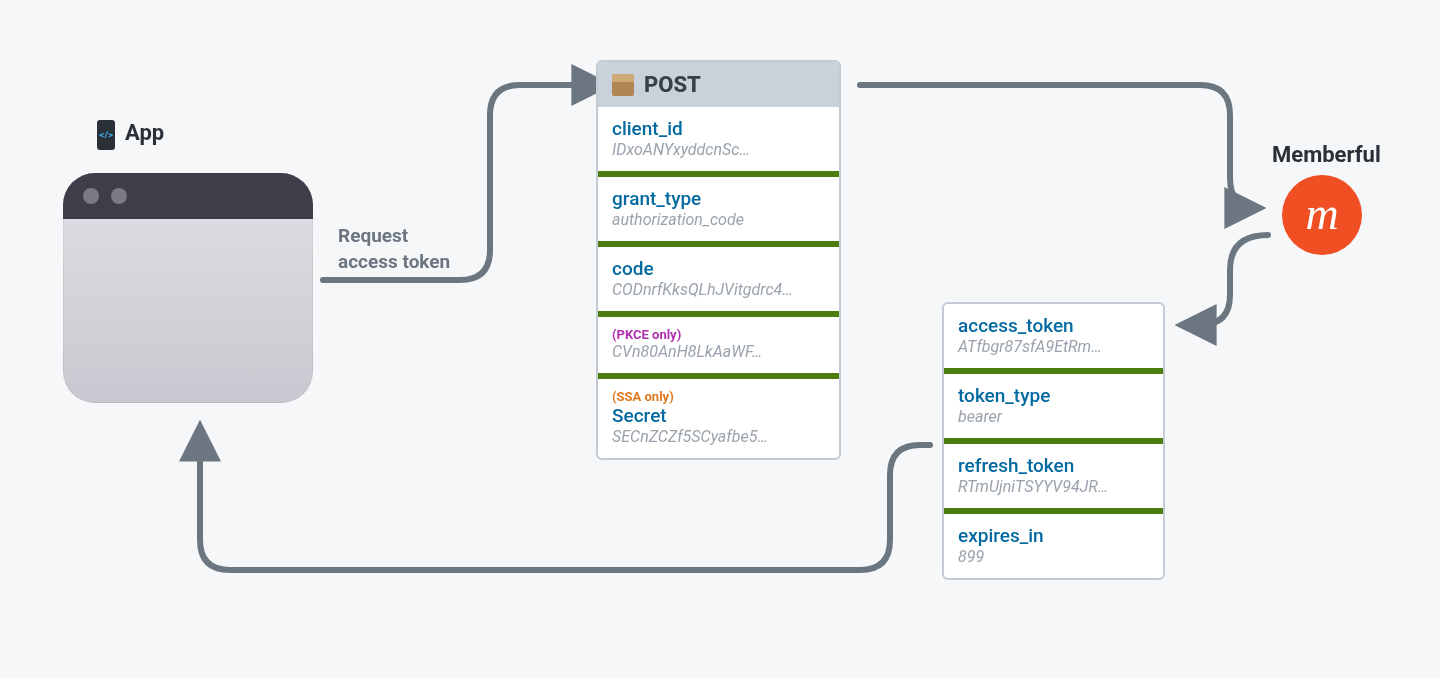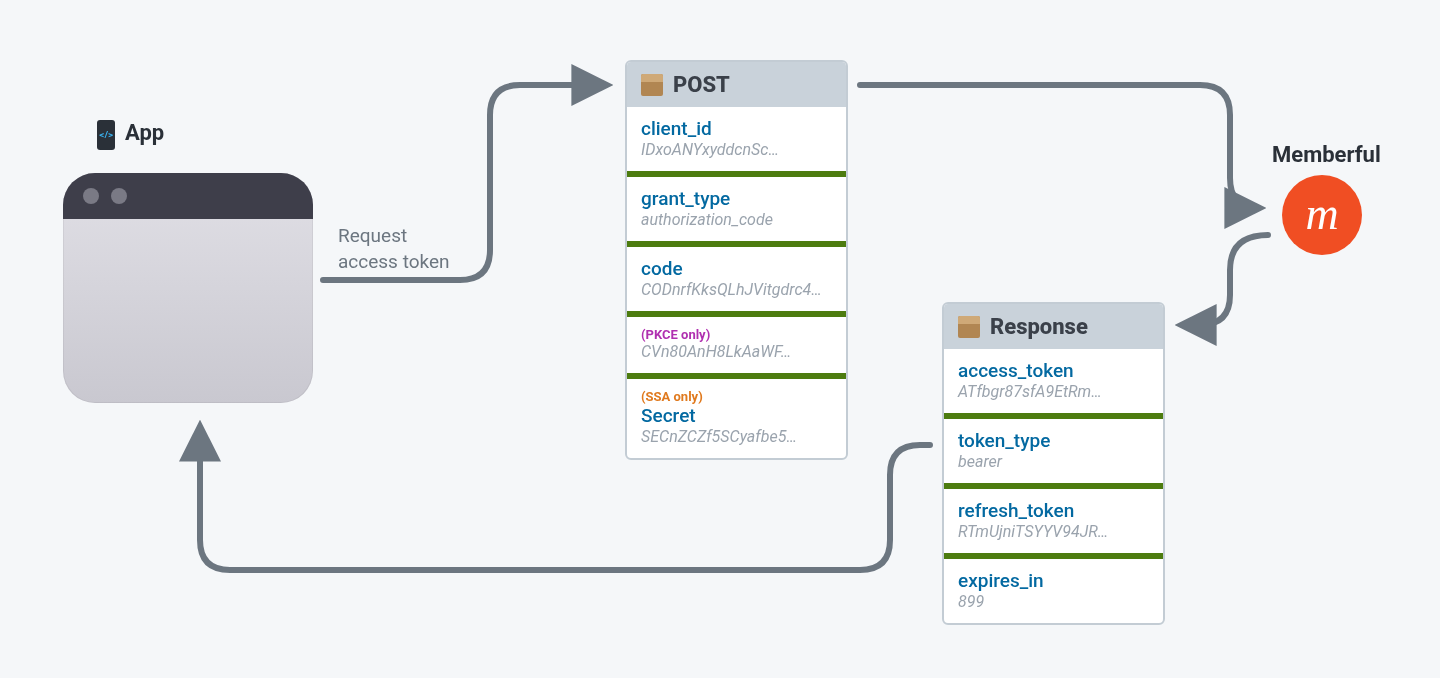--- a/index.html
+++ b/index.html
@@ -104,27 +104,27 @@
   .field .tag-ssa{
     font-size:13px; font-weight:700; color:#e07a1f;
   }
   .field .name{
     font-size:19px; color:#0369a1; font-weight:500;
   }
   .field .val{
     font-size:16px; color:#9aa3ad; font-style:italic;
   }
 
-  .post-card{ left:625px; top:60px; width:223px; }
+  .post-card{ left:596px; top:60px; width:245px; }
   .resp-card{ left:942px; top:302px; width:223px; }
 
   
   .request-text{
     left:338px; top:223px;
-    font-size:19px; font-weight:400; color:#6c7680;
+    font-size:19px; font-weight:700; color:#6c7680;
     line-height:1.35;
   }
 
   
   svg.arrows{
     position:absolute; left:0; top:0; width:1440px; height:678px;
     pointer-events:none;
   }
 </style>
 </head>
@@ -188,24 +188,20 @@
     </div>
     <div class="field">
       <div class="tag-ssa">(SSA only)</div>
       <div class="name">Secret</div>
       <div class="val">SECnZCZf5SCyafbe5…</div>
     </div>
   </div>
 </div>
 
 <div class="abs card resp-card">
-  <div class="card-header">
-    <span class="box-icon"></span>
-    <span>Response</span>
-  </div>
   <div class="fields">
     <div class="field">
       <div class="name">access_token</div>
       <div class="val">ATfbgr87sfA9EtRm…</div>
     </div>
     <div class="field">
       <div class="name">token_type</div>
       <div class="val">bearer</div>
     </div>
     <div class="field">

